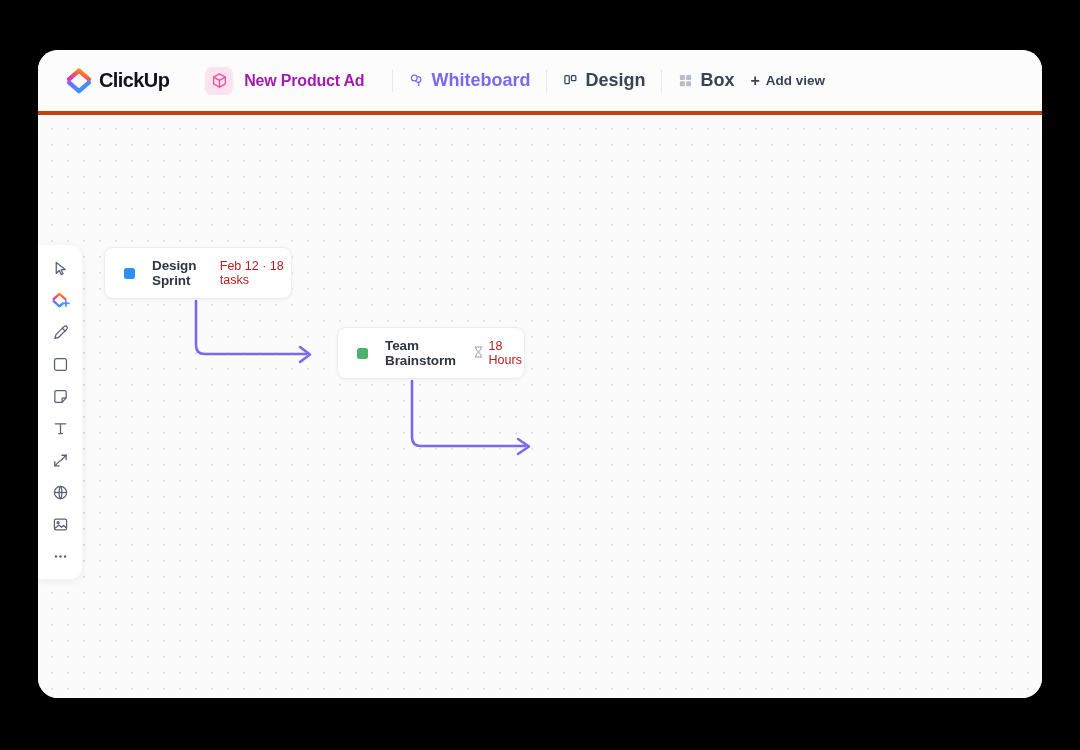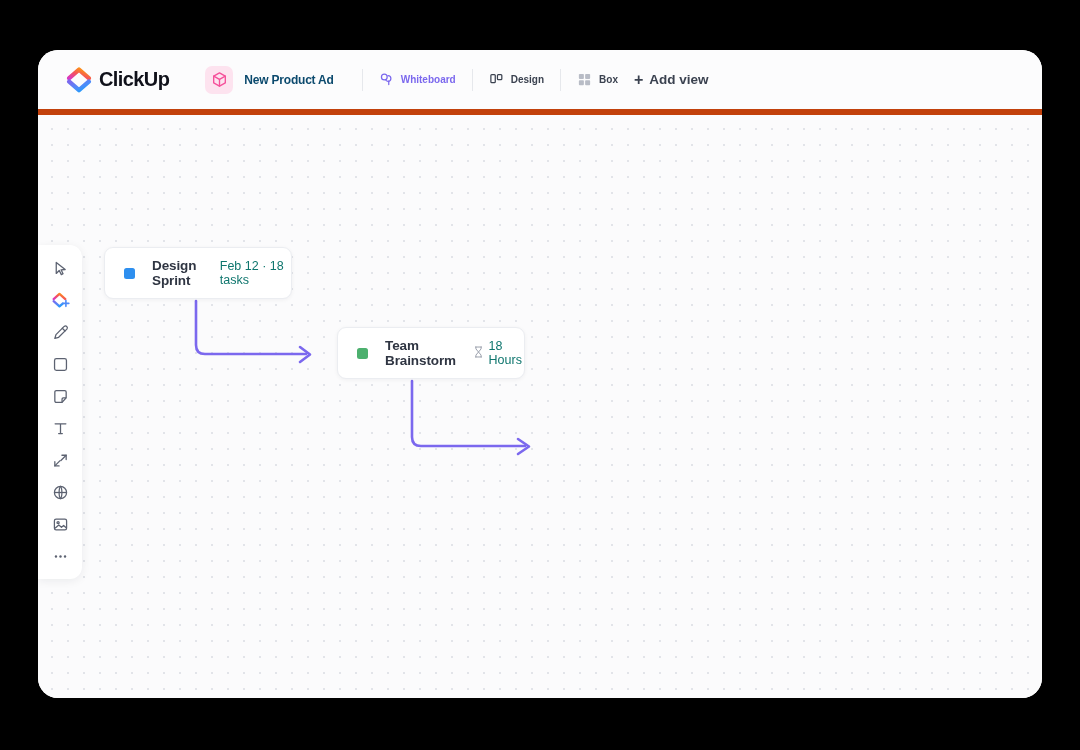--- a/index.html
+++ b/index.html
@@ -24,21 +24,21 @@
     box-shadow: 0 2px 20px rgba(0,0,0,0.25);
   }
 
   
   .header {
     position: absolute;
     left: 0; top: 0;
     width: 100%;
     height: 65px;
     background: #fcfcfd;
-    border-bottom: 6px solid #c2410c;
+    border-bottom: 4px solid #c2410c;
     display: flex;
     align-items: center;
     box-sizing: border-box;
     padding-left: 28px;
   }
 
   .brand {
     display: flex;
     align-items: center;
     gap: 7px;
@@ -58,38 +58,38 @@
     gap: 11px;
     margin-right: 14px;
   }
   .doc-icon-box {
     width: 28px; height: 28px;
     border-radius: 7px;
     background: #fde3ef;
     display: flex; align-items: center; justify-content: center;
   }
   .doc-title {
-    font-size: 12px;
+    font-size: 16px;
     font-weight: bold;
-    color: #0c4a6e;
+    color: #a21caf;
     letter-spacing: -0.2px;
   }
 
   .vdiv {
     width: 1px;
     height: 22px;
     background: #e6e8ec;
     margin: 0 14px;
   }
 
   .viewtab {
     display: flex;
     align-items: center;
     gap: 7px;
-    font-size: 10px;
+    font-size: 18px;
     font-weight: bold;
     color: #3b4250;
     white-space: nowrap;
     padding: 4px 2px;
     border-radius: 6px;
   }
   .viewtab.active { color: #7b68ee; }
   .viewtab .ti { display: flex; align-items: center; }
 
   .addview {
@@ -157,21 +157,21 @@
   }
   .card-body { display: flex; flex-direction: row; gap: 4px; }
   .card-title {
     font-size: 13.5px;
     font-weight: bold;
     color: #2f3542;
     letter-spacing: -0.1px;
   }
   .card-sub {
     font-size: 12.5px;
-    color: #0f766e;
+    color: #b91c1c;
     display: flex;
     align-items: center;
     gap: 5px;
   }
   .card-sub .hg { font-size: 12px; color: #9aa0ac; line-height: 1; }
 
   #card-design { left: 66px; top: 132px; width: 188px; height: 52px; }
   #card-team   { left: 299px; top: 212px; width: 188px; height: 52px; }
 
   .connector { position: absolute; left: 0; top: 0; pointer-events: none; }

